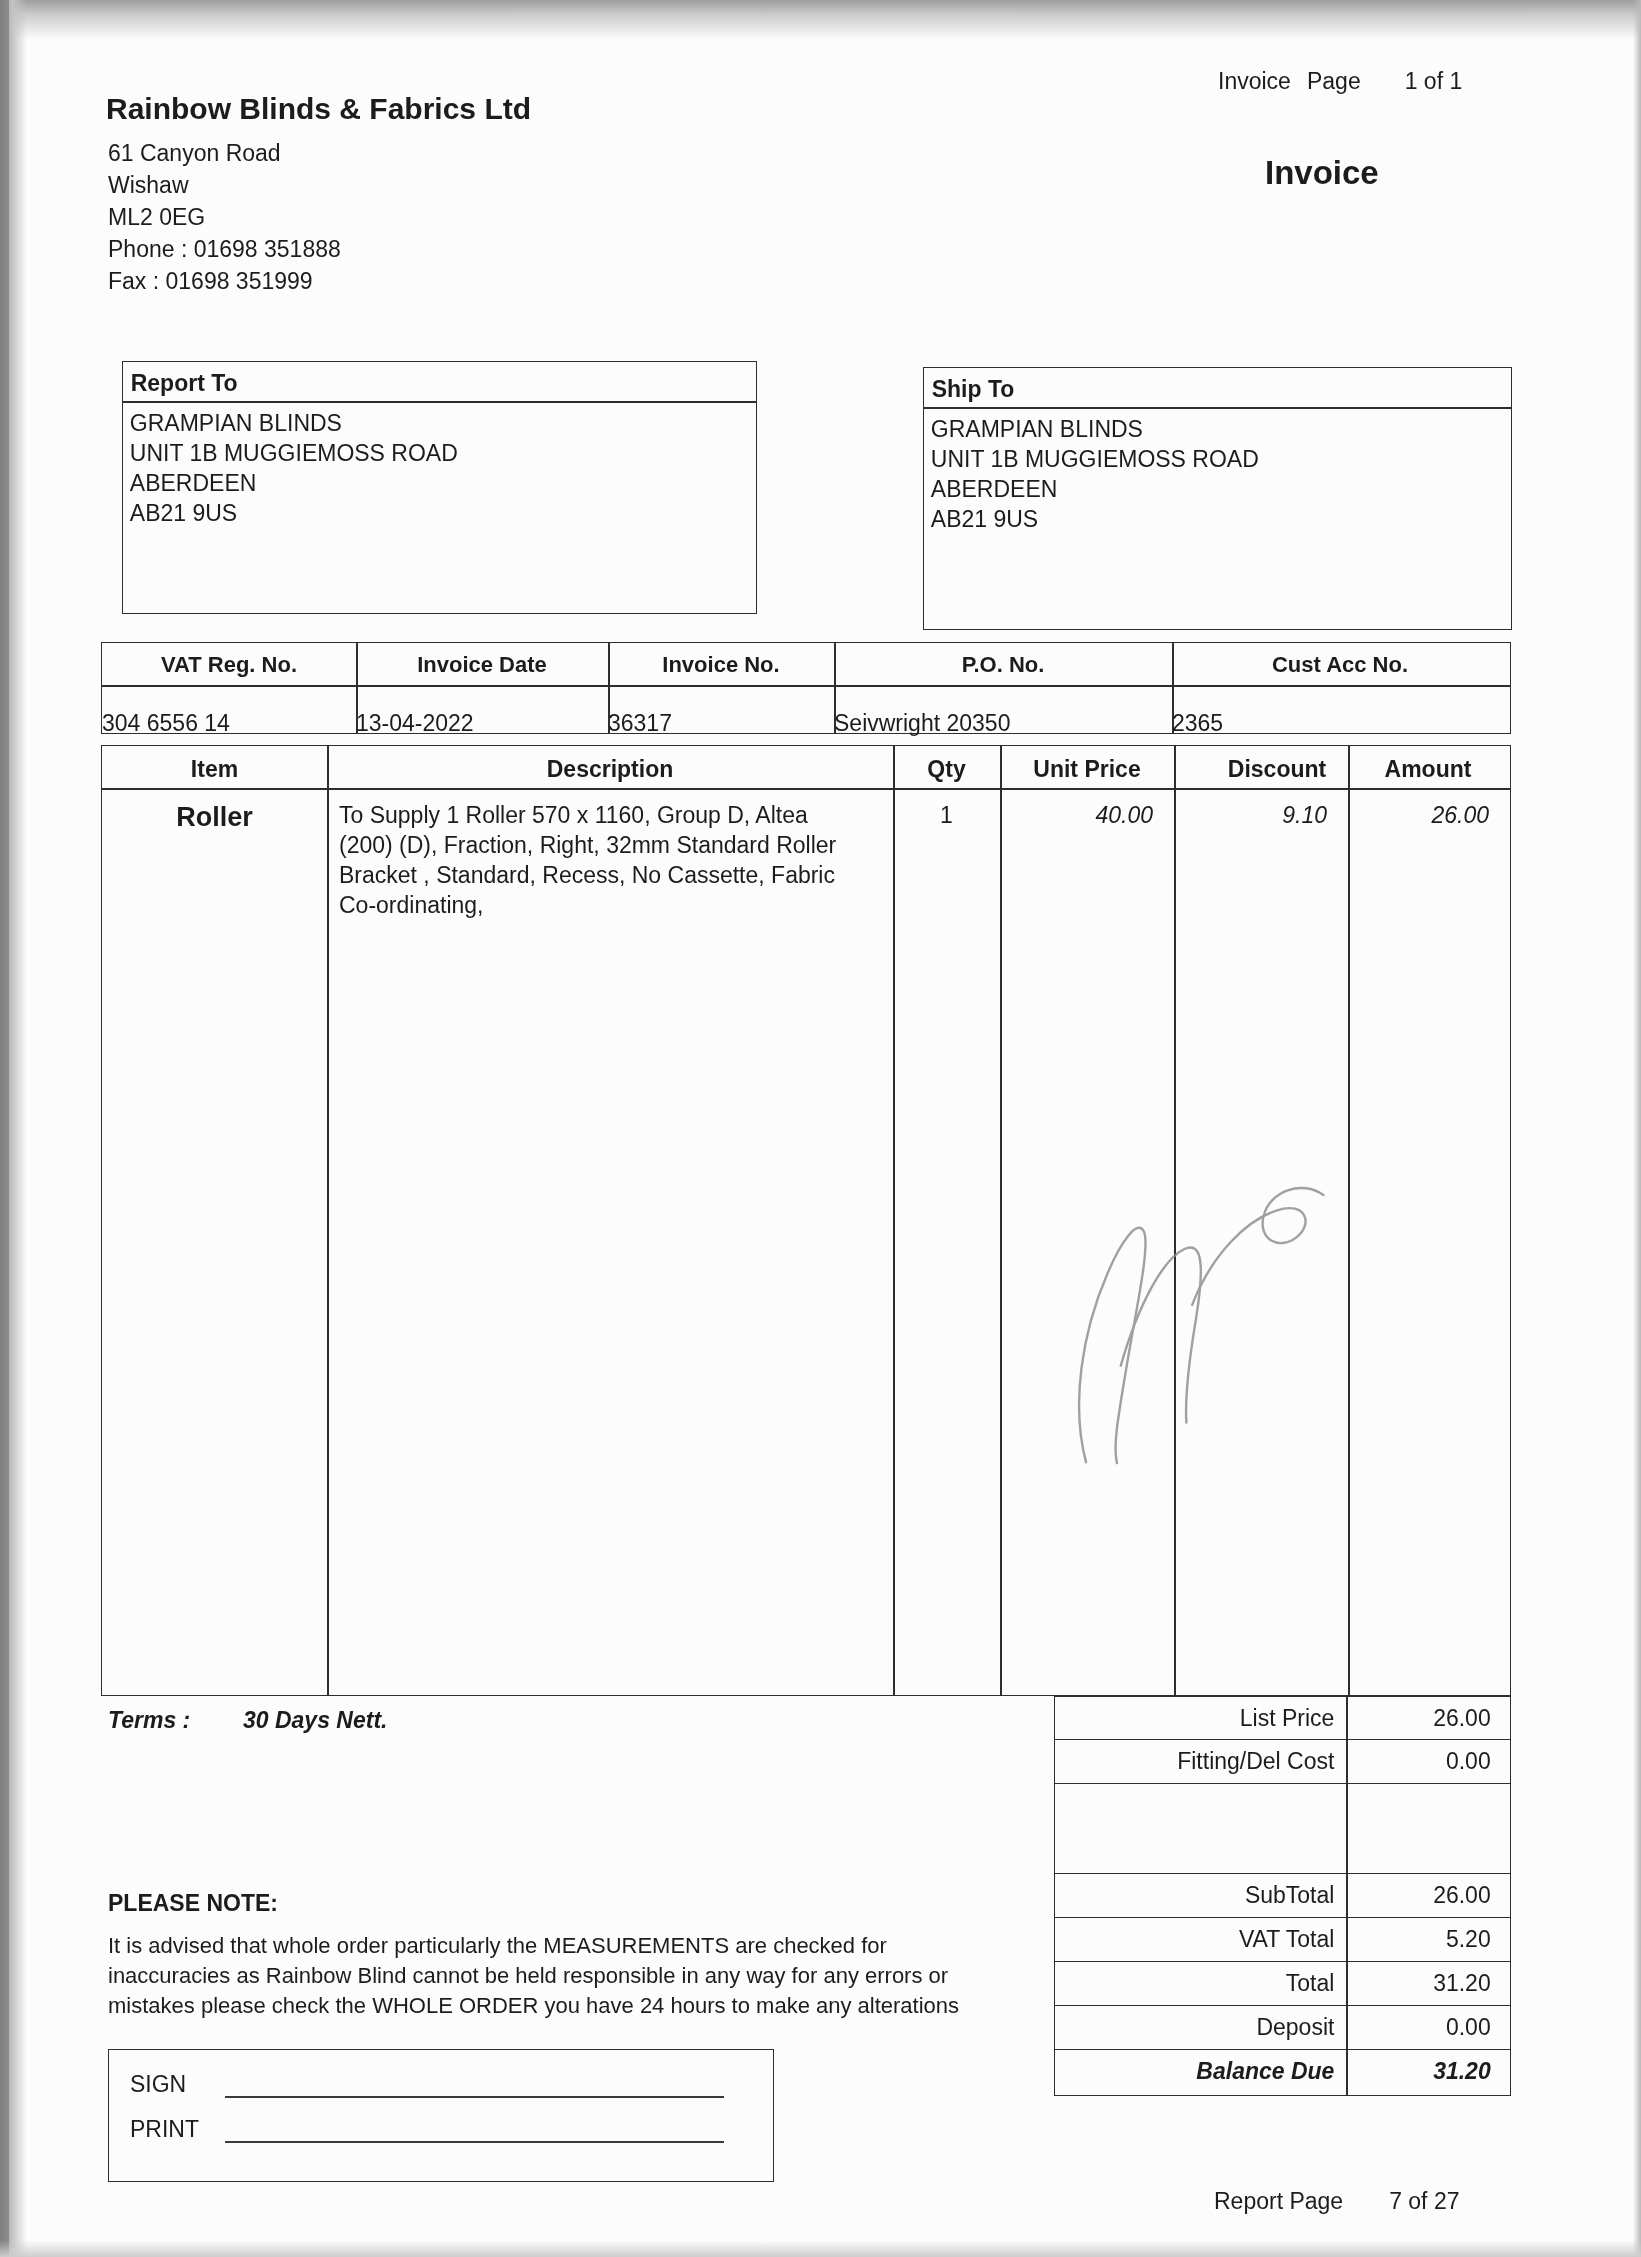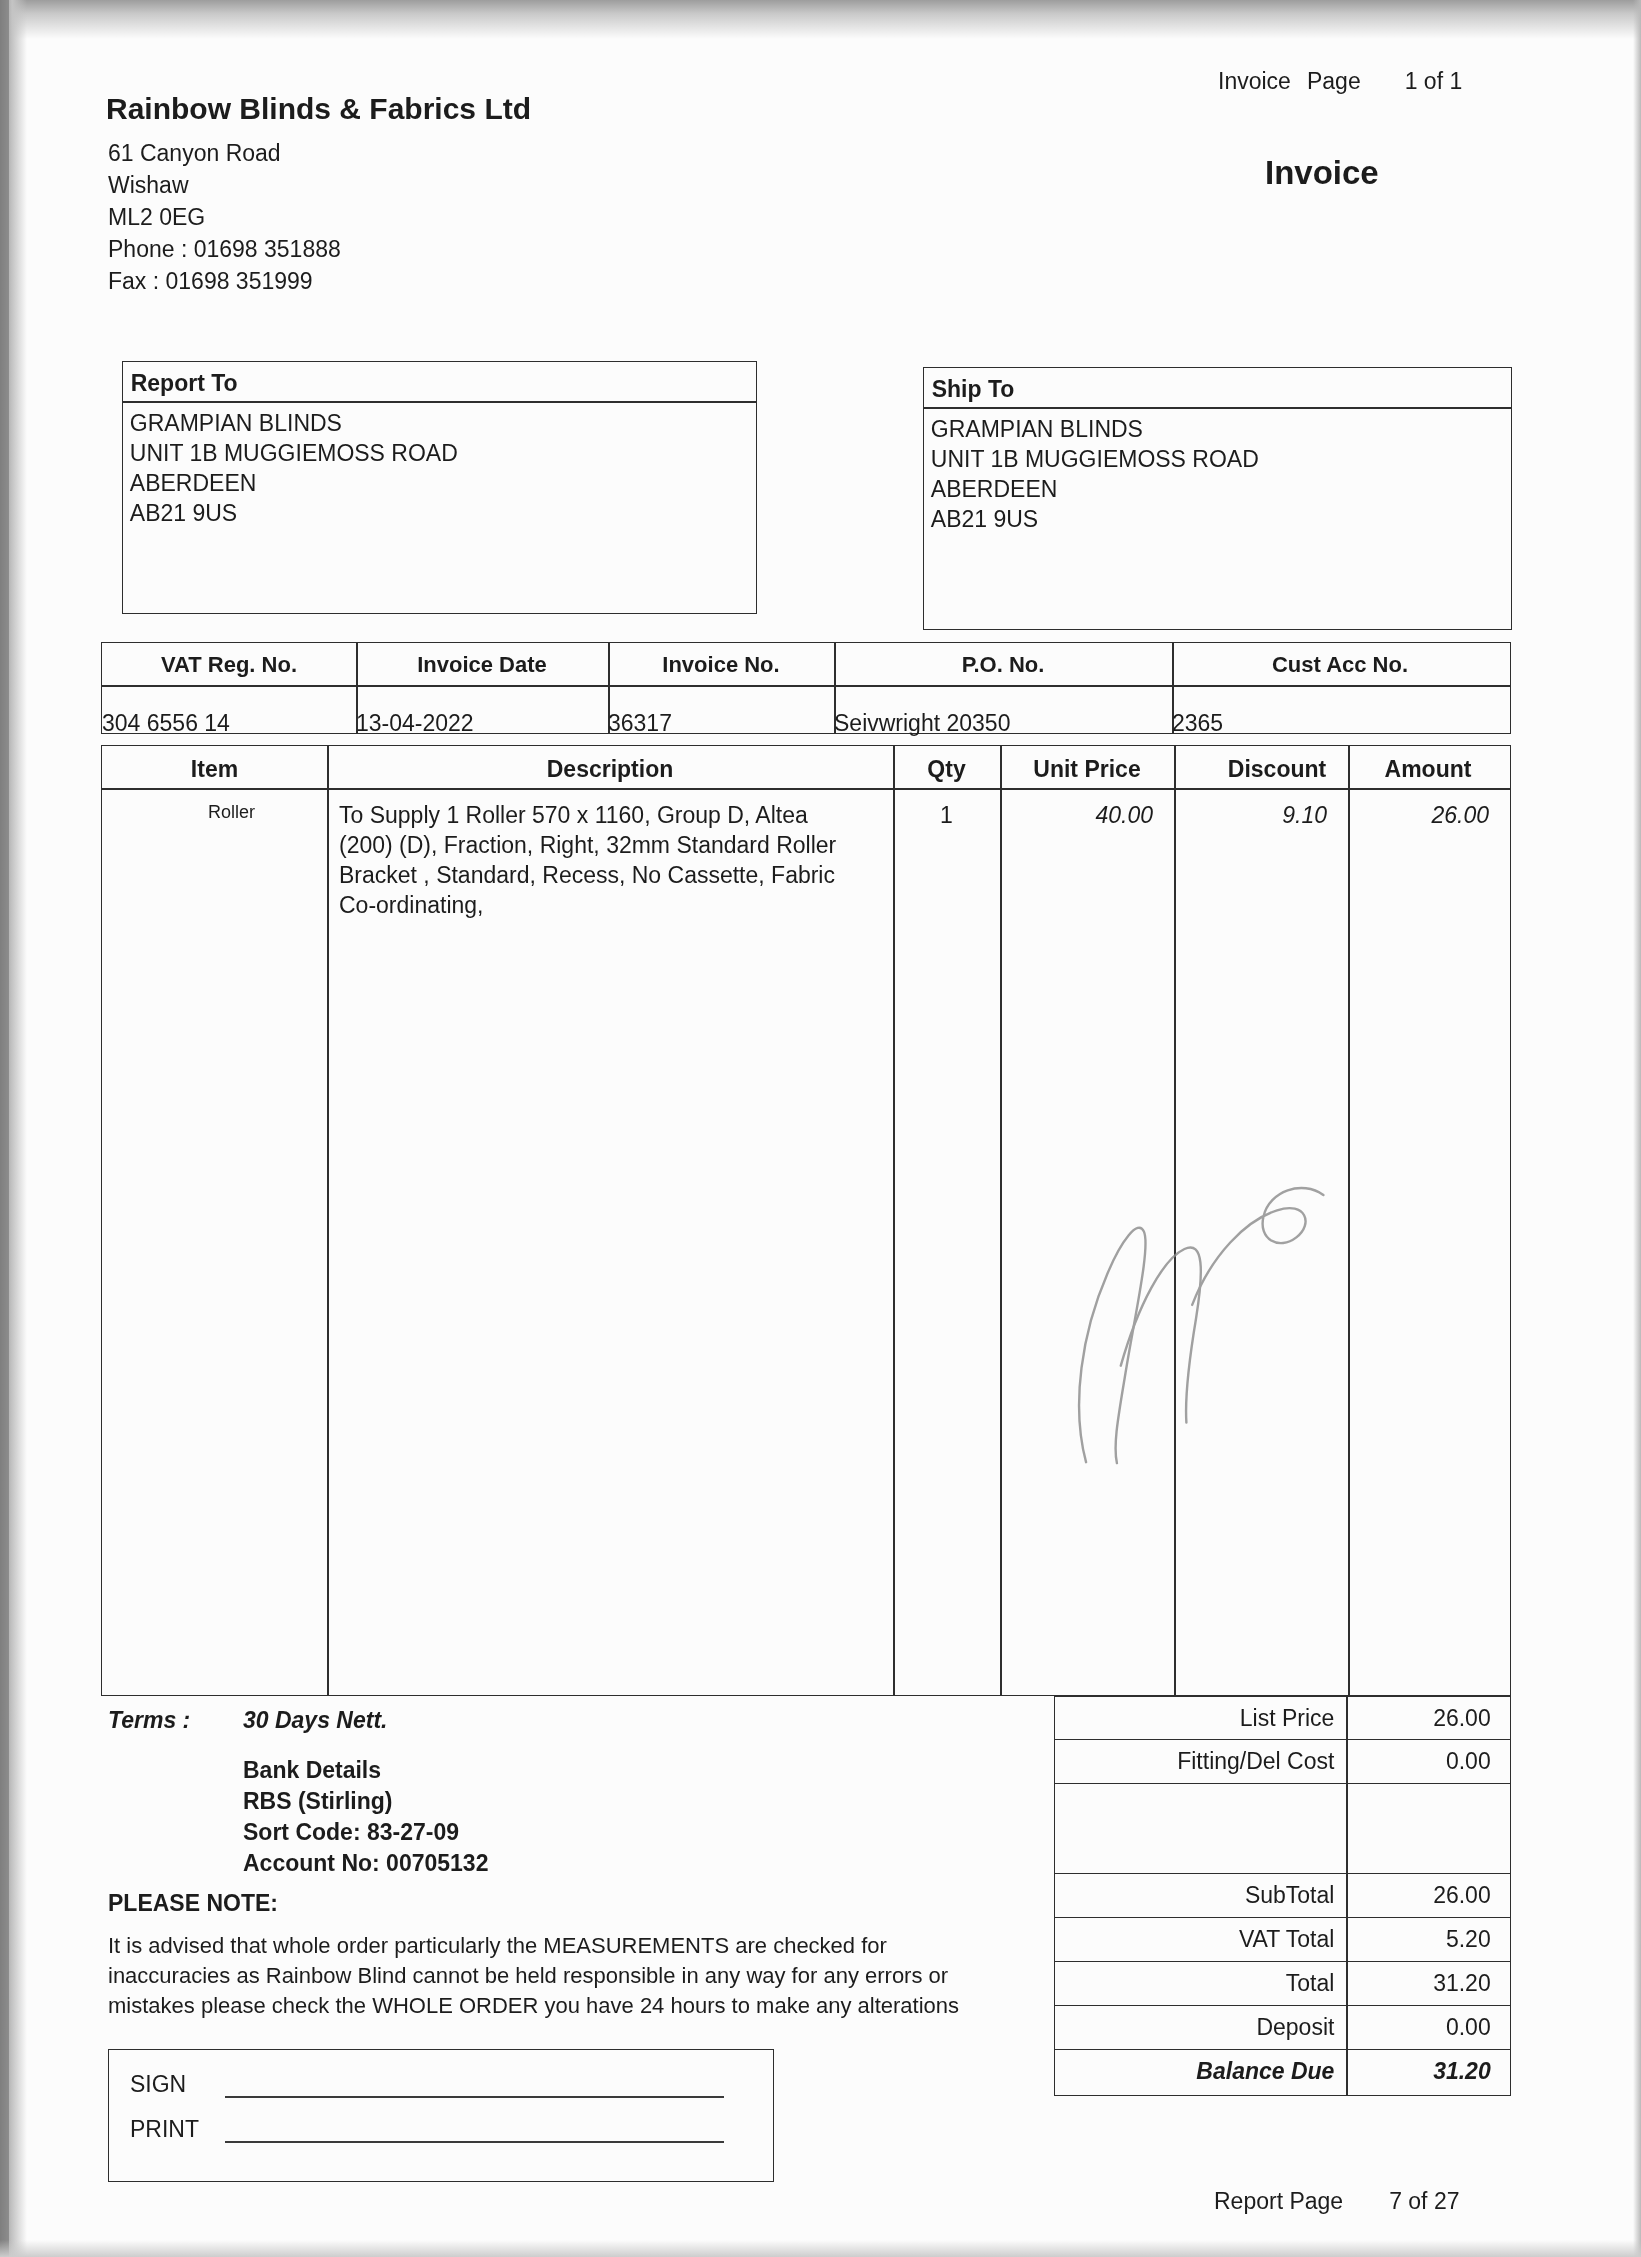--- a/index.html
+++ b/index.html
@@ -43,21 +43,21 @@
   
   .meta-table{left:101px;top:642px;width:1410px;height:92px;border:1.9px solid #2e2e2e;box-sizing:border-box;}
   .vline{position:absolute;top:0;bottom:0;width:1.9px;background:#2e2e2e;}
   .hline{position:absolute;left:0;right:0;height:1.9px;background:#2e2e2e;}
   .meta-h{position:absolute;top:8.7px;font-size:22px;font-weight:bold;text-align:center;}
   .meta-v{position:absolute;top:51px;font-size:23px;text-align:left;margin-top:16px;}
 
   
   .items-table{left:101px;top:745px;width:1410px;height:951px;border:1.9px solid #2e2e2e;box-sizing:border-box;}
   .items-h{position:absolute;top:9.7px;font-size:23px;font-weight:bold;text-align:center;}
-  .cell-item{position:absolute;left:17px;width:225px;top:56px;font-size:18px;text-align:center;}
+  .cell-item{position:absolute;left:0;width:225px;top:56px;font-size:27px;text-align:center;font-weight:bold;}
   .cell-desc{position:absolute;left:237px;width:526px;top:54px;font-size:23px;line-height:30px;}
   .cell-qty{position:absolute;left:791px;width:107px;top:56px;font-size:23px;text-align:center;}
   .cell-num{position:absolute;top:56px;font-size:23px;text-align:right;font-style:italic;}
 
   
   .signature{left:1057px;top:1139px;width:280px;height:328px;pointer-events:none;}
 
   
   .terms-row{left:108px;top:1707px;font-size:23px;}
   .terms-row .val{position:absolute;left:135px;top:0;white-space:nowrap;}
@@ -173,26 +173,20 @@
       <path d="M66 235 C 84 172, 110 124, 132 114 C 152 105, 152 136, 144 186 C 138 222, 132 262, 134 294"></path>
       <path d="M140 172 C 160 120, 196 84, 228 74 C 258 64, 266 88, 248 102 C 230 116, 208 104, 214 80 C 220 54, 254 42, 276 58"></path>
     </g>
   </svg>
 
   <div class="abs terms-row b">
     <span>Terms :</span>
     <span class="val">30 Days Nett.</span>
   </div>
 
-  <div class="abs bank-block">
-    <div>Bank Details</div>
-    <div>RBS (Stirling)</div>
-    <div>Sort Code: 83-27-09</div>
-    <div>Account No: 00705132</div>
-  </div>
 
   <div class="abs please-note">PLEASE NOTE:</div>
   <div class="abs note-body">It is advised that whole order particularly the MEASUREMENTS are checked for inaccuracies as Rainbow Blind cannot be held responsible in any way for any errors or mistakes please check the WHOLE ORDER you have 24 hours to make any alterations</div>
 
   <div class="abs sign-box">
     <div class="lab" style="top:21px">SIGN</div>
     <div class="line" style="top:46px"></div>
     <div class="lab" style="top:66px">PRINT</div>
     <div class="line" style="top:91px"></div>
   </div>

